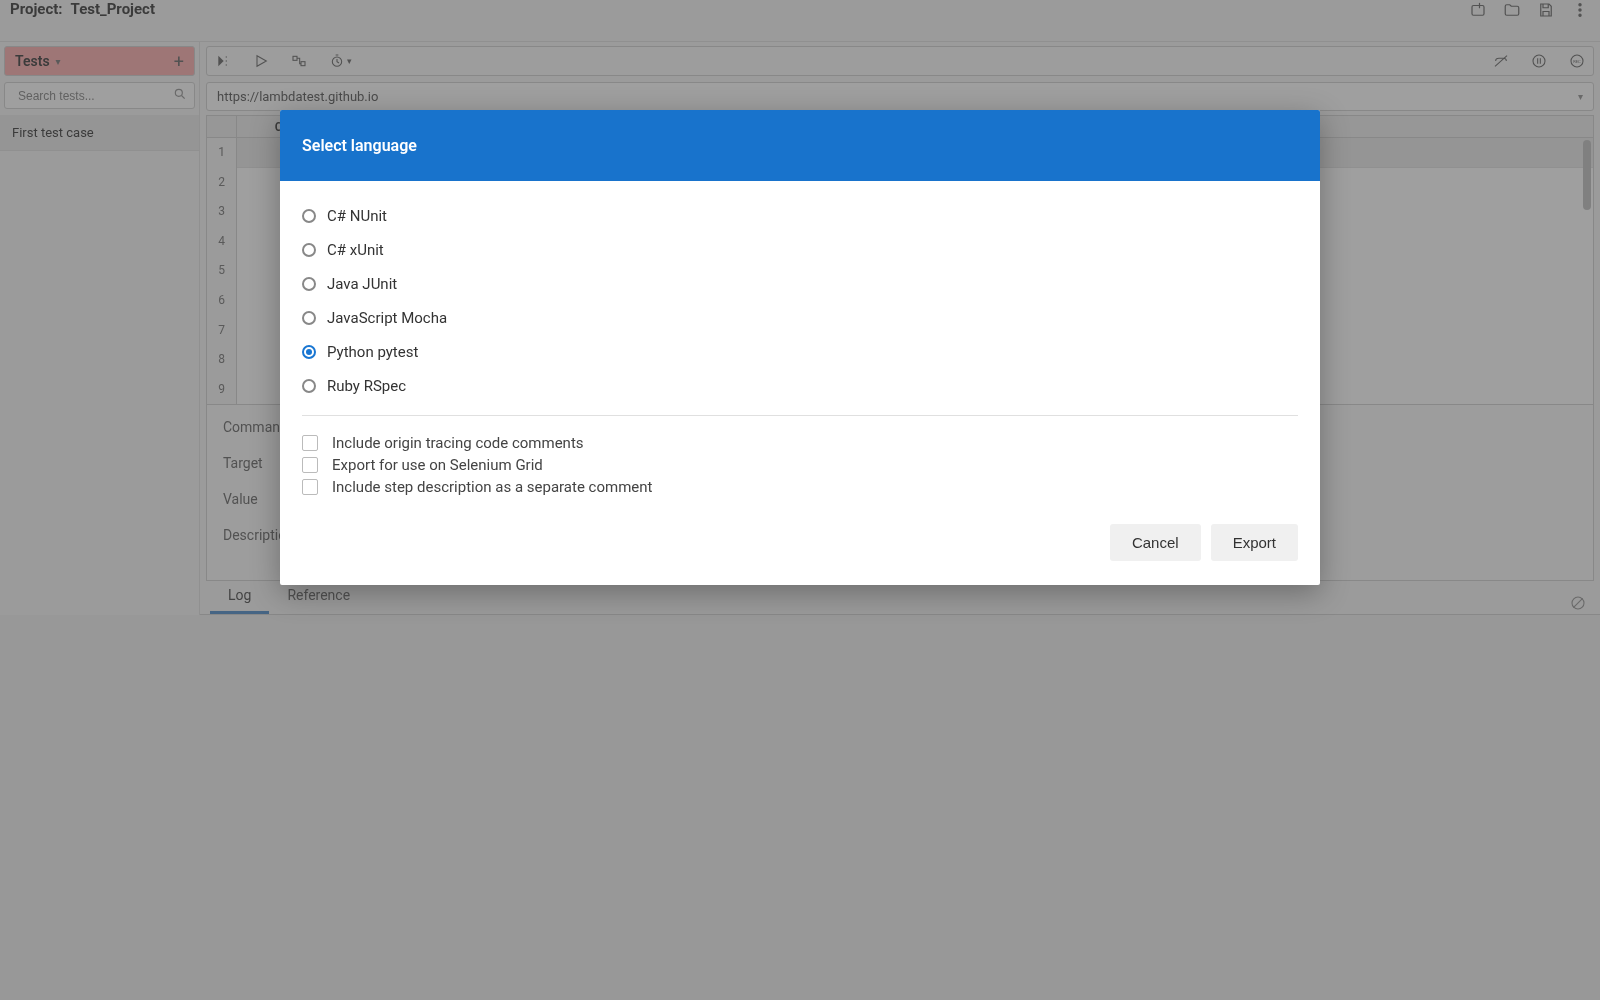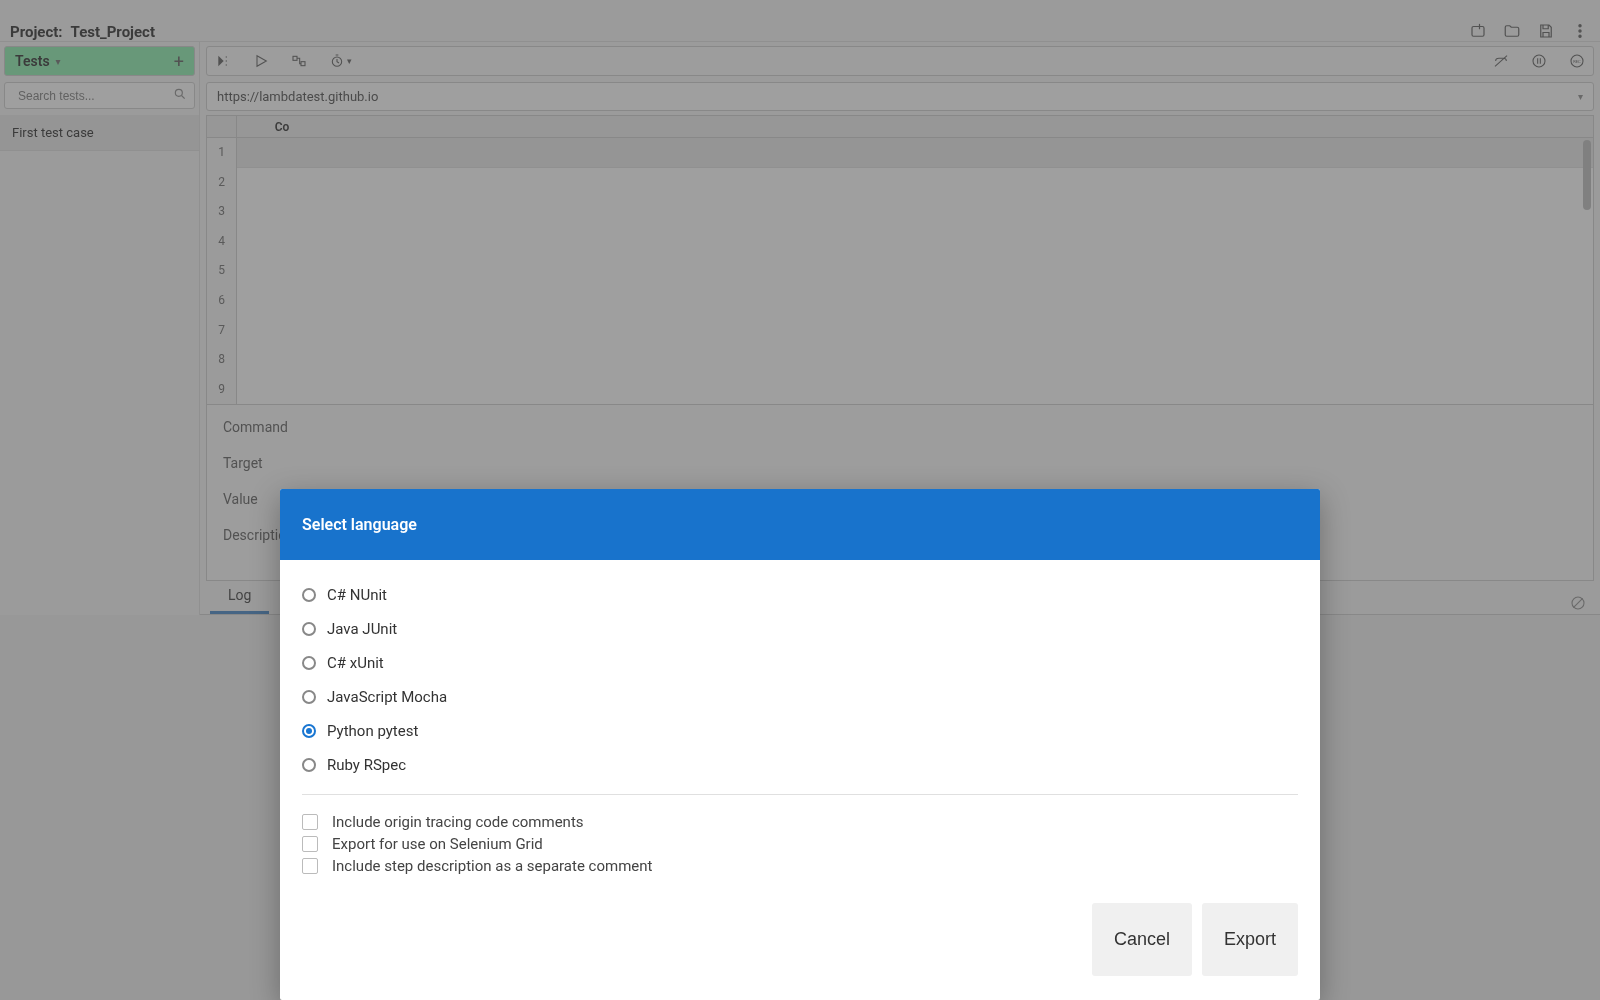--- a/index.html
+++ b/index.html
@@ -11,21 +11,21 @@
       width: 1600px;
       height: 1000px;
       position: relative;
       overflow: hidden;
     }
 
     
     .top-header {
       height: 42px;
       display: flex;
-      align-items: flex-end;
+      align-items: flex-start;
       padding: 0 10px;
       background: #f5f5f5;
       border-bottom: 1px solid #ddd;
     }
     .project-label { font-weight: 700; font-size: 15px; }
     .project-name { font-weight: 700; font-size: 15px; margin-left: 8px; }
     .top-header .spacer { flex: 1; }
     .top-icons { display: flex; gap: 14px; align-items: center; }
     .icon-btn {
       width: 20px; height: 20px;
@@ -50,21 +50,21 @@
       flex-direction: column;
     }
     .sidebar-header {
       height: 30px;
       padding: 0 10px;
       display: flex;
       align-items: center;
       border: 1px solid #ccc;
       margin: 4px 4px 0 4px;
       border-radius: 3px;
-      background: #86efac;
+      background: #fca5a5;
     }
     .sidebar-title { font-weight: 600; font-size: 14px; }
     .dropdown-caret { margin-left: 6px; font-size: 10px; color: #666; }
     .sidebar-header .spacer { flex: 1; }
     .plus-icon { color: #555; font-size: 18px; cursor: pointer; }
     .search-row {
       margin: 6px 4px 0 4px;
       display: flex;
       align-items: center;
       border: 1px solid #ccc;
@@ -243,21 +243,21 @@
       flex: 1;
       background: #fff;
     }
 
     
     .modal-overlay {
       position: absolute;
       inset: 0;
       background: rgba(80,80,80,0.55);
       display: flex;
-      align-items: flex-end;
+      align-items: flex-start;
       justify-content: center;
     }
     .modal {
       width: 1040px;
       background: #fff;
       margin-top: 110px;
       border-radius: 2px;
       box-shadow: 0 8px 30px rgba(0,0,0,0.3);
       overflow: hidden;
     }
@@ -322,22 +322,22 @@
       flex-shrink: 0;
     }
     .check-label { font-size: 15px; color: #444; }
     .modal-footer {
       display: flex;
       justify-content: flex-end;
       gap: 10px;
       padding: 18px 22px 24px 22px;
     }
     .btn {
-      padding: 26px 22px;
-      font-size: 18px;
+      padding: 10px 22px;
+      font-size: 15px;
       border: none;
       border-radius: 3px;
       background: #f0f0f0;
       color: #333;
       cursor: pointer;
     }
 
     
     .app-bg { filter: none; }
   </style>
@@ -510,25 +510,25 @@
   <div class="modal">
     <div class="modal-header">Select language</div>
     <div class="modal-body">
       <div class="radio-list">
         <div class="radio-row">
           <span class="radio"></span>
           <span class="radio-label">C# NUnit</span>
         </div>
         <div class="radio-row">
           <span class="radio"></span>
-          <span class="radio-label">Java JUnit</span>
+          <span class="radio-label">C# xUnit</span>
         </div>
         <div class="radio-row">
           <span class="radio"></span>
-          <span class="radio-label">C# xUnit</span>
+          <span class="radio-label">Java JUnit</span>
         </div>
         <div class="radio-row">
           <span class="radio"></span>
           <span class="radio-label">JavaScript Mocha</span>
         </div>
         <div class="radio-row">
           <span class="radio selected"></span>
           <span class="radio-label">Python pytest</span>
         </div>
         <div class="radio-row">

